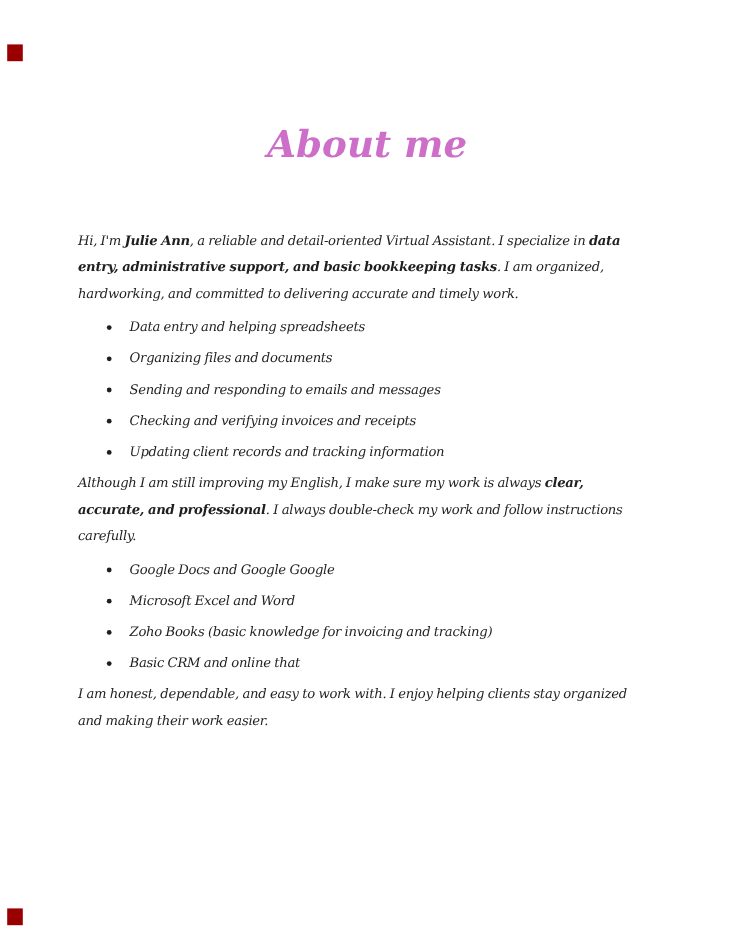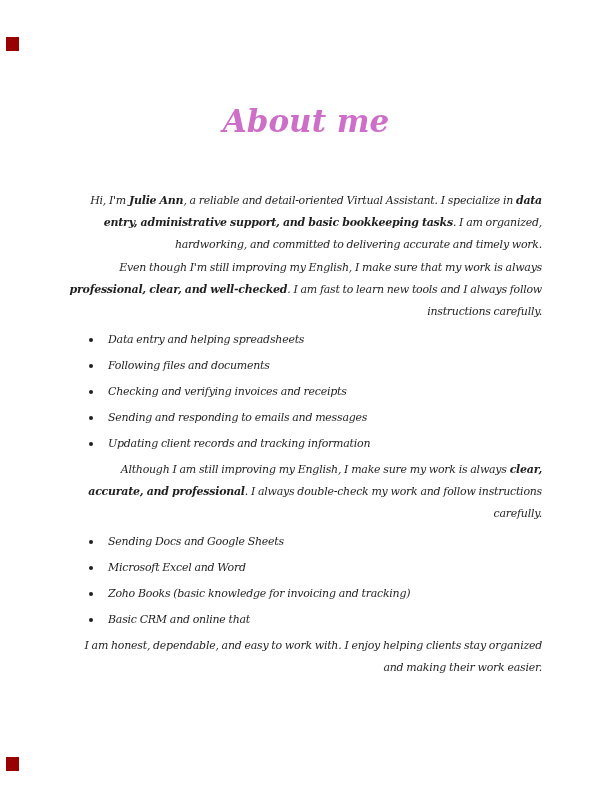--- a/index.html
+++ b/index.html
@@ -42,21 +42,20 @@
     left: 65px;
     top: 190px;
     width: 477px;
     font-size: 11px;
     line-height: 22px;
     letter-spacing: -0.25px;
     word-spacing: -0.3px;
   }
   .content p {
     margin: 0 0 1px 0;
-    text-align: right;
   }
   .content .b {
     font-weight: bold;
   }
   .content ul {
     list-style: none;
     margin: 6px 0 0 0;
     padding: 0;
   }
   .content li {
@@ -76,31 +75,30 @@
   }
 </style>
 </head>
 <body>
 
 <div class="page">
   <div class="marker top" style="background: rgb(153, 0, 0);"></div>
   <h1 class="title" style="color: rgb(205, 110, 201);">About me</h1>
   <div class="content">
       <p><span>Hi, I'm </span><span class="b">Julie Ann</span><span>, a reliable and detail-oriented Virtual Assistant. I specialize in </span><span class="b">data entry, administrative support, and basic bookkeeping tasks</span><span>. I am organized, hardworking, and committed to delivering accurate and timely work.</span></p>
-      <p><span>Even though I'm still improving my English, I make sure that my work is always </span><span class="b">professional, clear, and well-checked</span><span>. I am fast to learn new tools and I always follow instructions carefully.</span></p>
       <ul>
         <li>Data entry and helping spreadsheets</li>
-        <li>Following files and documents</li>
+        <li>Organizing files and documents</li>
+        <li>Sending and responding to emails and messages</li>
         <li>Checking and verifying invoices and receipts</li>
-        <li>Sending and responding to emails and messages</li>
         <li>Updating client records and tracking information</li>
       </ul>
       <p><span>Although I am still improving my English, I make sure my work is always </span><span class="b">clear, accurate, and professional</span><span>. I always double-check my work and follow instructions carefully.</span></p>
       <ul>
-        <li>Sending Docs and Google Sheets</li>
+        <li>Google Docs and Google Google</li>
         <li>Microsoft Excel and Word</li>
         <li>Zoho Books (basic knowledge for invoicing and tracking)</li>
         <li>Basic CRM and online that</li>
       </ul>
       <p><span>I am honest, dependable, and easy to work with. I enjoy helping clients stay organized and making their work easier.</span></p>
     </div>
   <div class="marker bottom" style="background: rgb(153, 0, 0);"></div>
 </div>
 
 </body></html>

